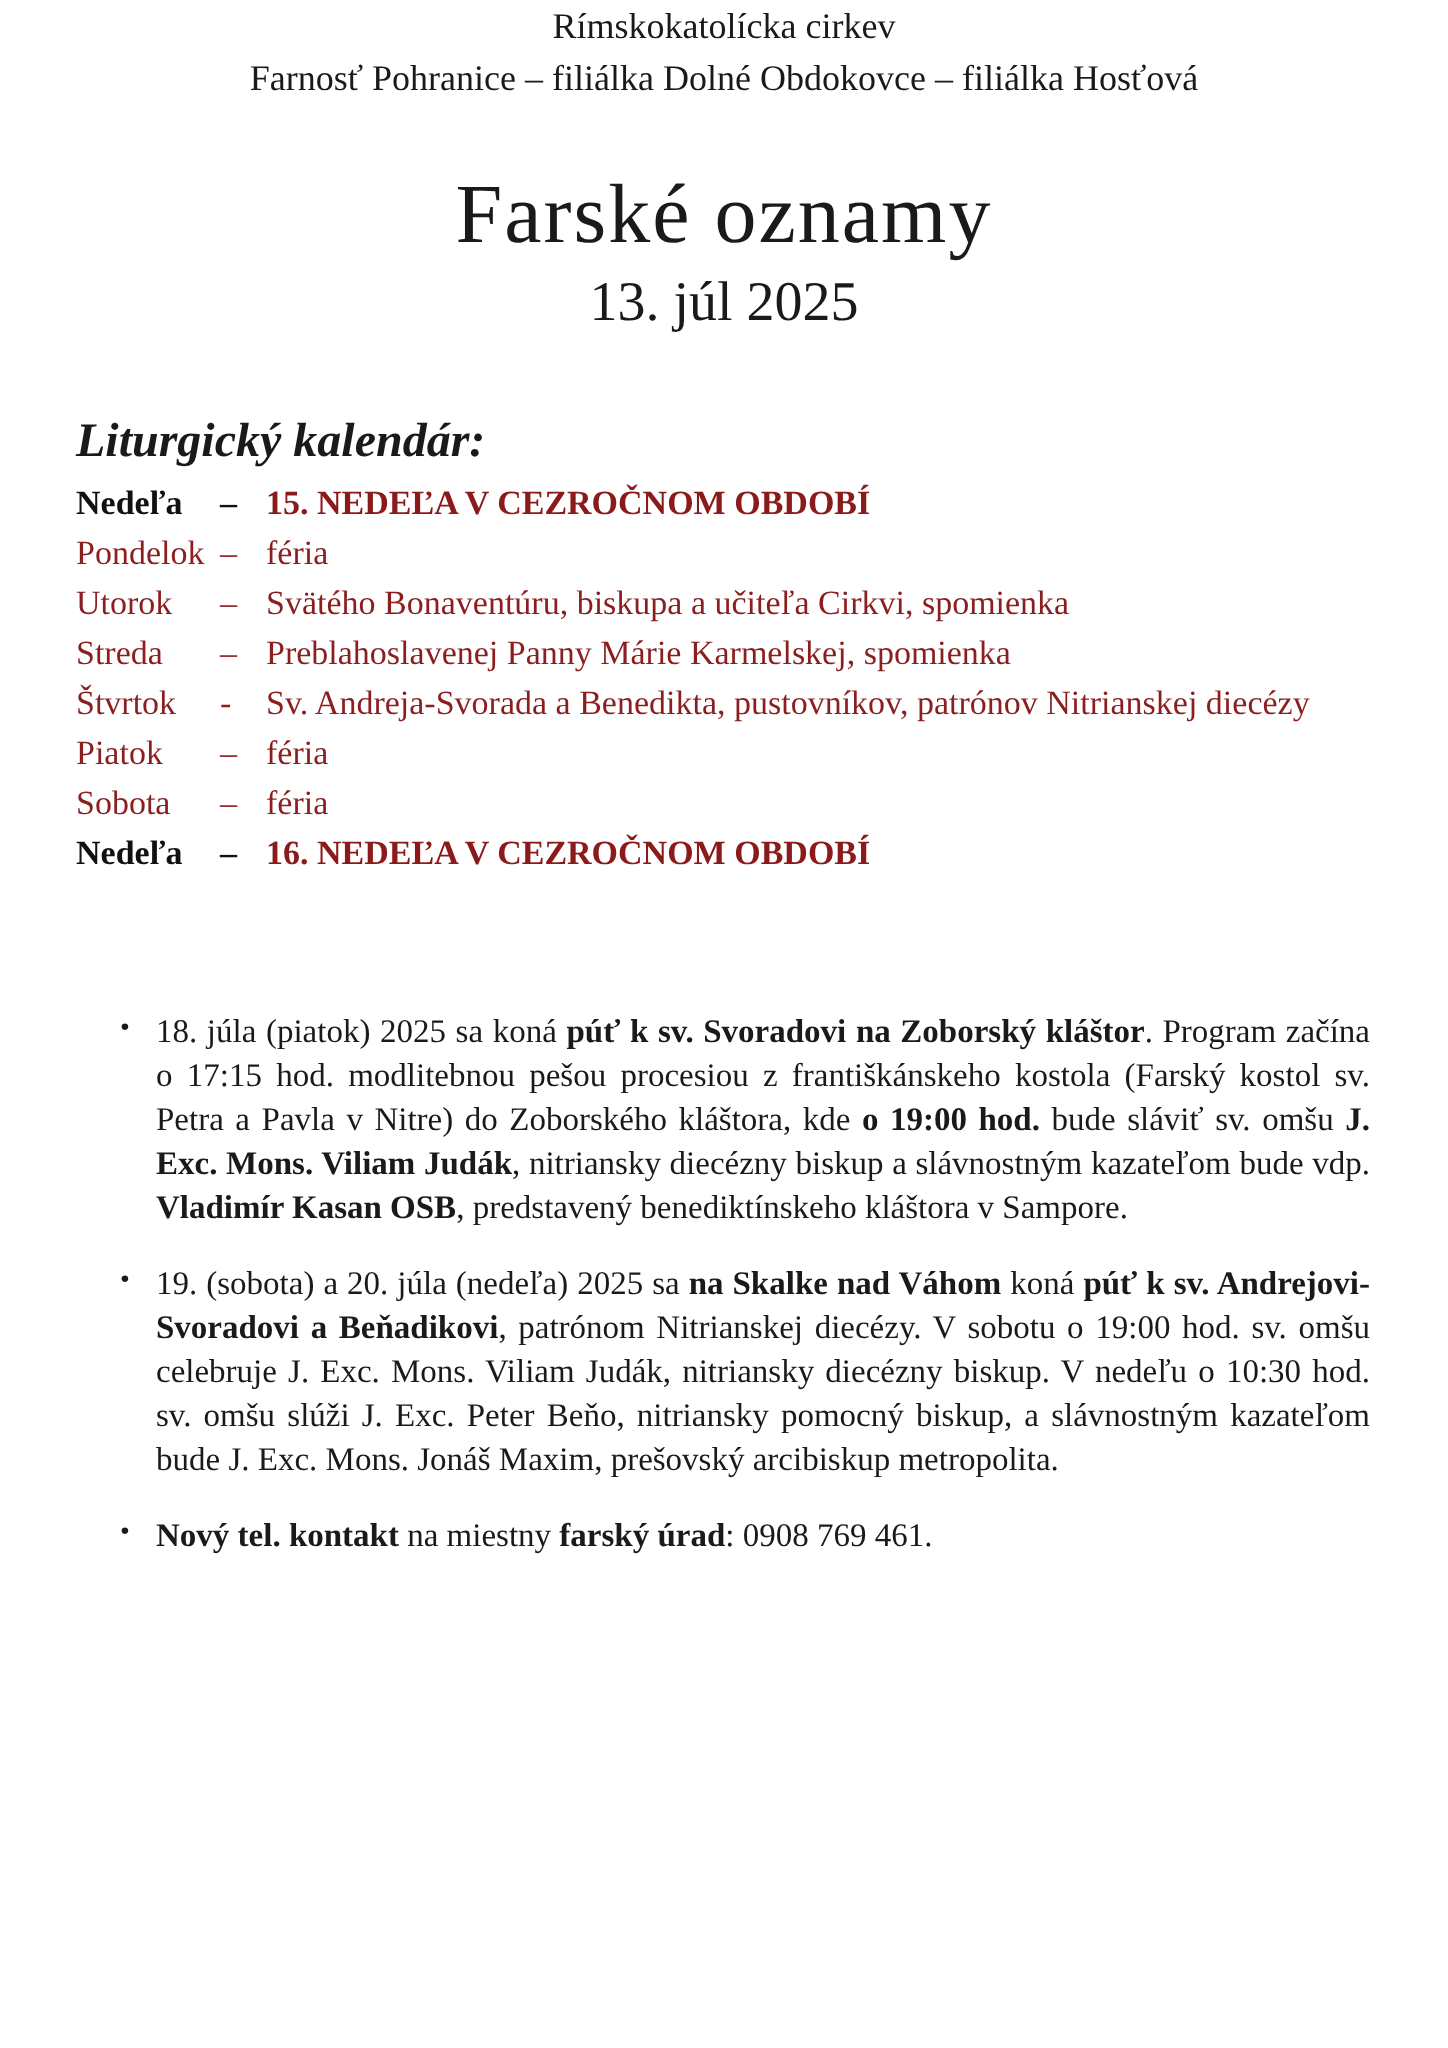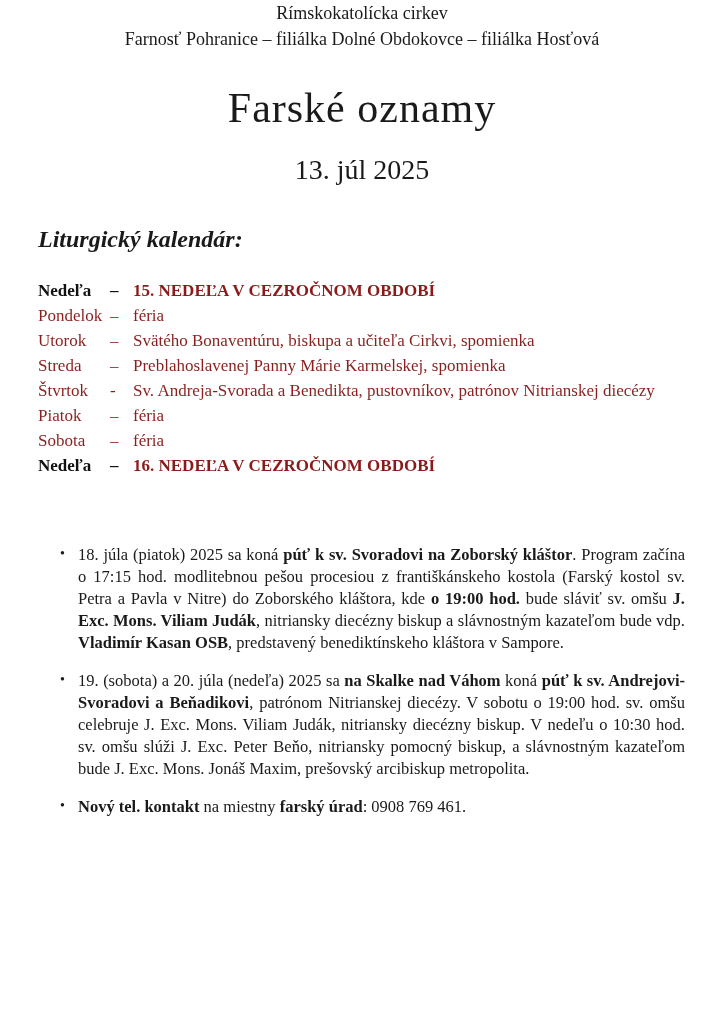--- a/index.html
+++ b/index.html
@@ -25,31 +25,31 @@
     font-size:42px;
     line-height:56px;
     font-weight:400;
     margin-top:28px;
     letter-spacing:1px;
   }
   .doc-date{
     text-align:center;
     font-size:28px;
     line-height:32px;
-    margin-top:18px;
+    margin-top:0;
   }
   
   .section-heading{
     margin:40px 0 0 38px;
     font-size:24px;
     font-weight:bold;
     font-style:italic;
   }
   table.calendar{
-    margin:25px 0 0 38px;
+    margin:4px 0 0 38px;
     border-collapse:collapse;
     font-size:17px;
   }
   table.calendar td{
     padding:0;
     vertical-align:baseline;
     height:25px;
     line-height:25px;
   }
   td.cal-day{width:72px;color:var(--red);}

